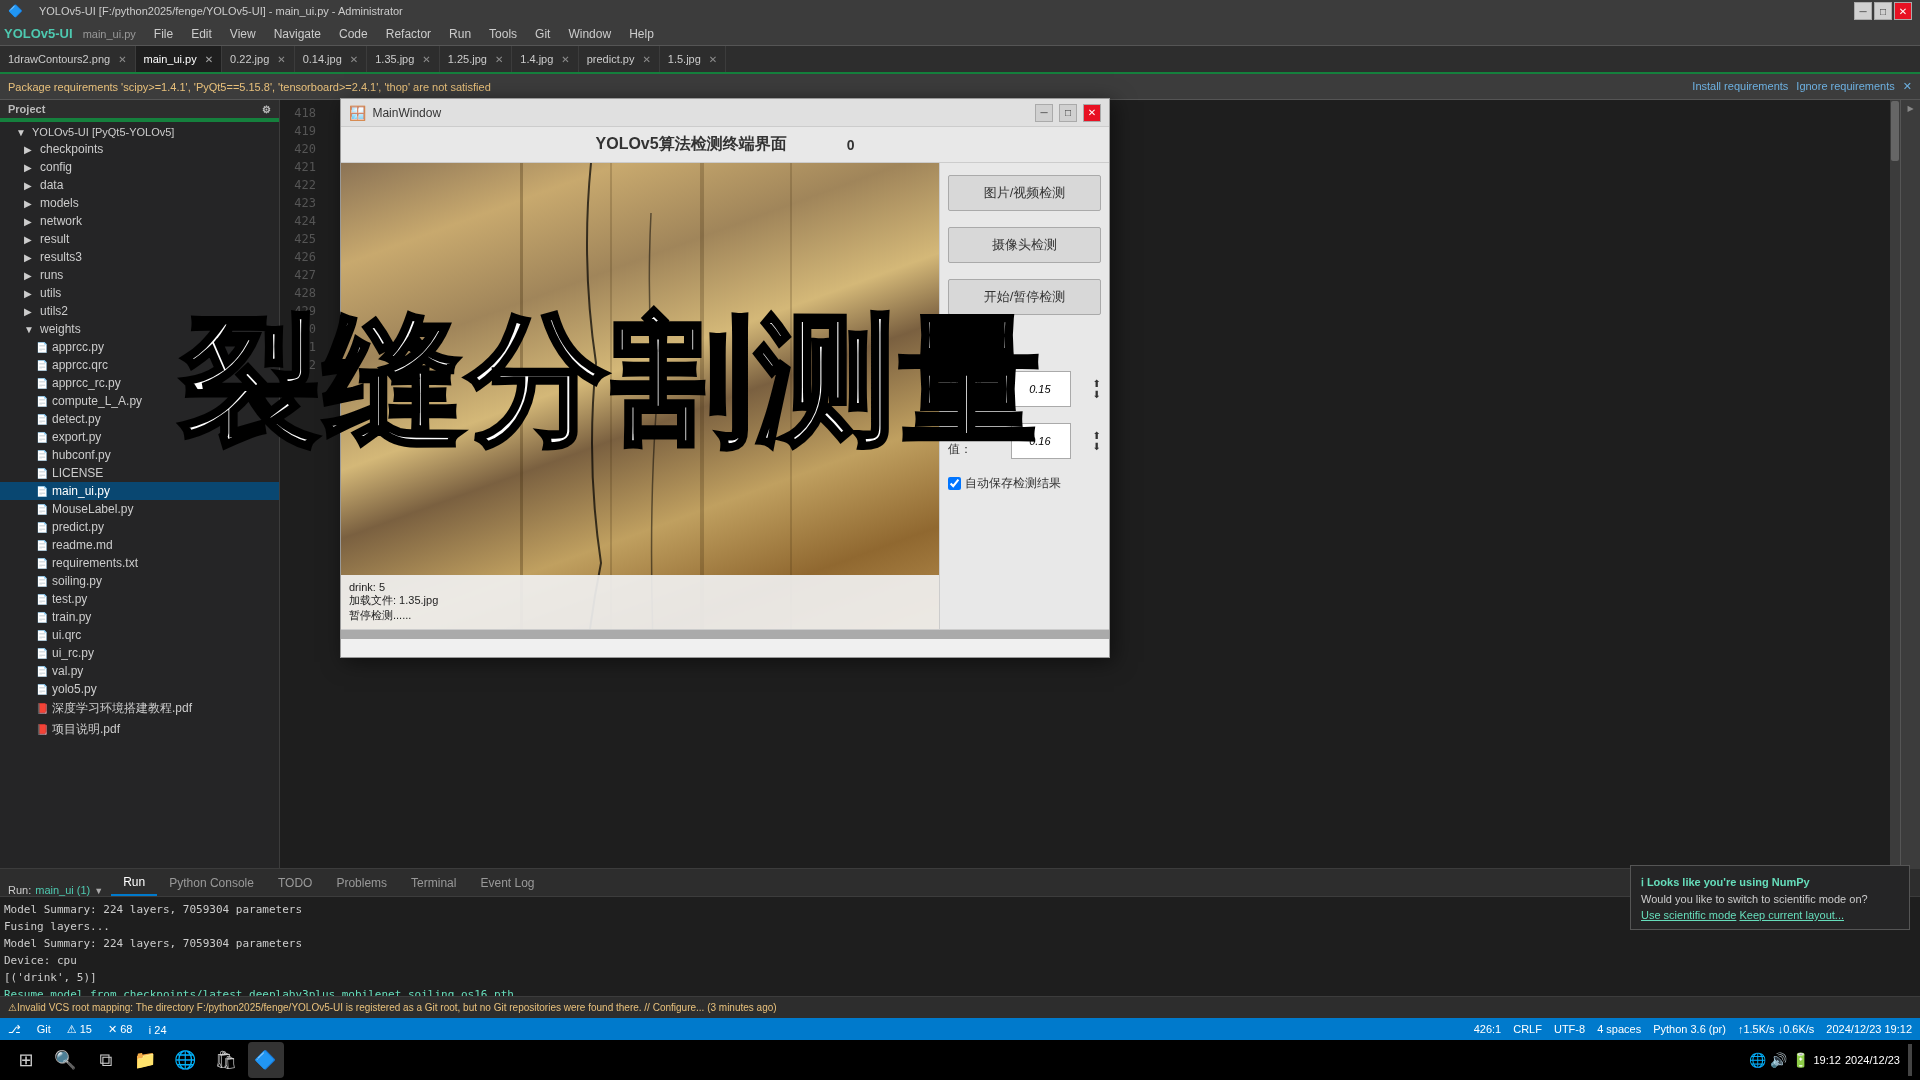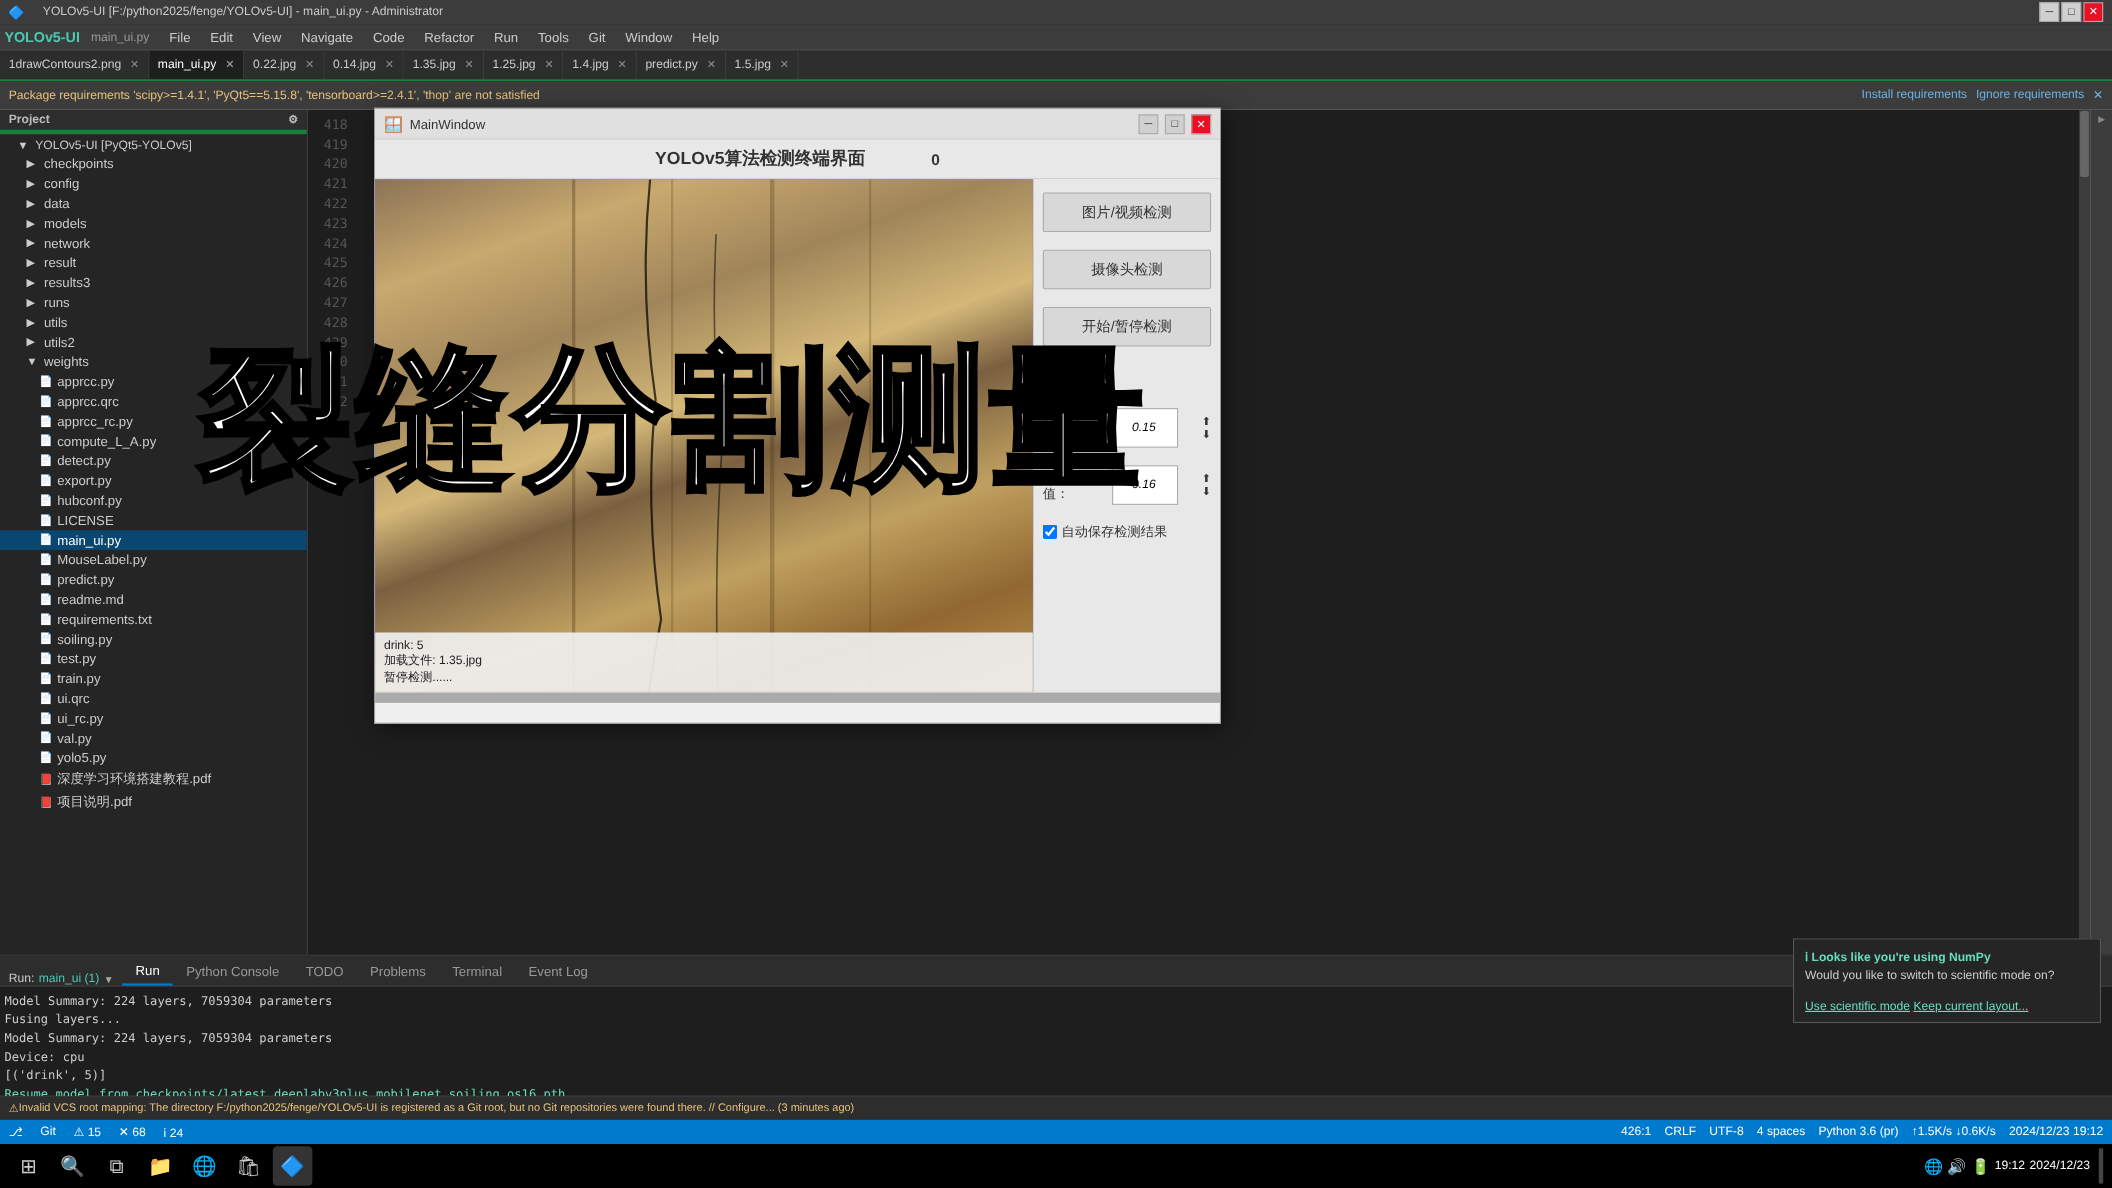--- a/index.html
+++ b/index.html
@@ -270,21 +270,21 @@
       font-weight: bold;
       color: #333;
       border-bottom: 1px solid #ccc;
     }
     #mw-body {
       display: flex;
       height: calc(560px - 28px - 36px - 30px);
     }
     #mw-image-area {
       flex: 1;
-      background: #8b5cf6;
+      background: #fef9c3;
       position: relative;
       overflow: hidden;
     }
     #mw-image-area .image-placeholder {
       width: 100%;
       height: 100%;
       background: linear-gradient(135deg, #c8b87a 0%, #a09060 30%, #d4c080 60%, #b8a870 80%, #8a7840 100%);
       position: relative;
     }
     #mw-controls {
@@ -771,17 +771,17 @@
     <span style="font-size:14px;cursor:pointer;">🔊</span>
     <span style="font-size:14px;cursor:pointer;">🔋</span>
     <span style="font-size:11px;color:#fff;">19:12</span>
     <span style="font-size:11px;color:#fff;">2024/12/23</span>
     <span style="width:4px;height:32px;background:#444;cursor:pointer;margin-left:4px;"></span>
   </div>
 </div>
 
 <div id="notification-popup">
   <div class="notif-title">ℹ Looks like you're using NumPy</div>
-  <div style="margin-bottom:16px;">Would you like to switch to scientific mode on?</div>
+  <div style="margin-bottom:4px;">Would you like to switch to scientific mode on?</div>
   <span class="notif-links">Use scientific mode</span>
   <span> </span>
   <span class="notif-links">Keep current layout...</span>
 </div>
 
 </body></html>

